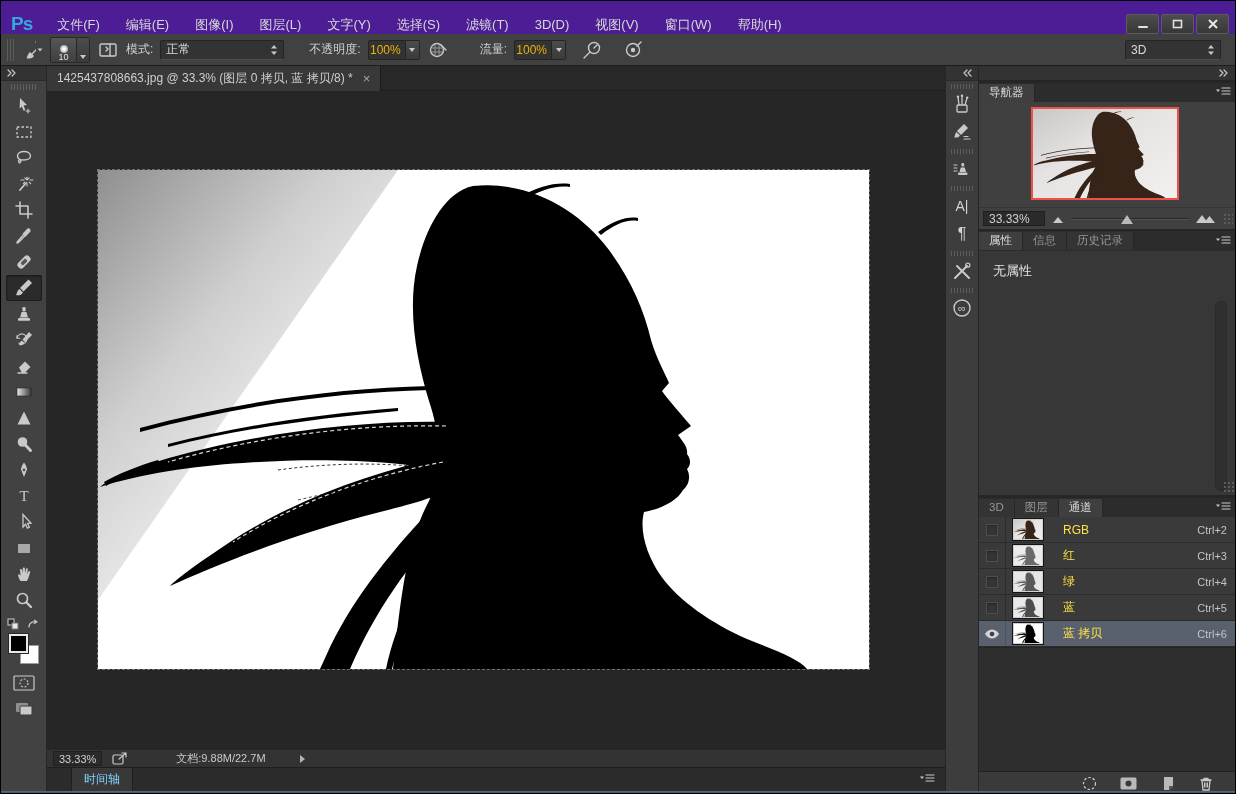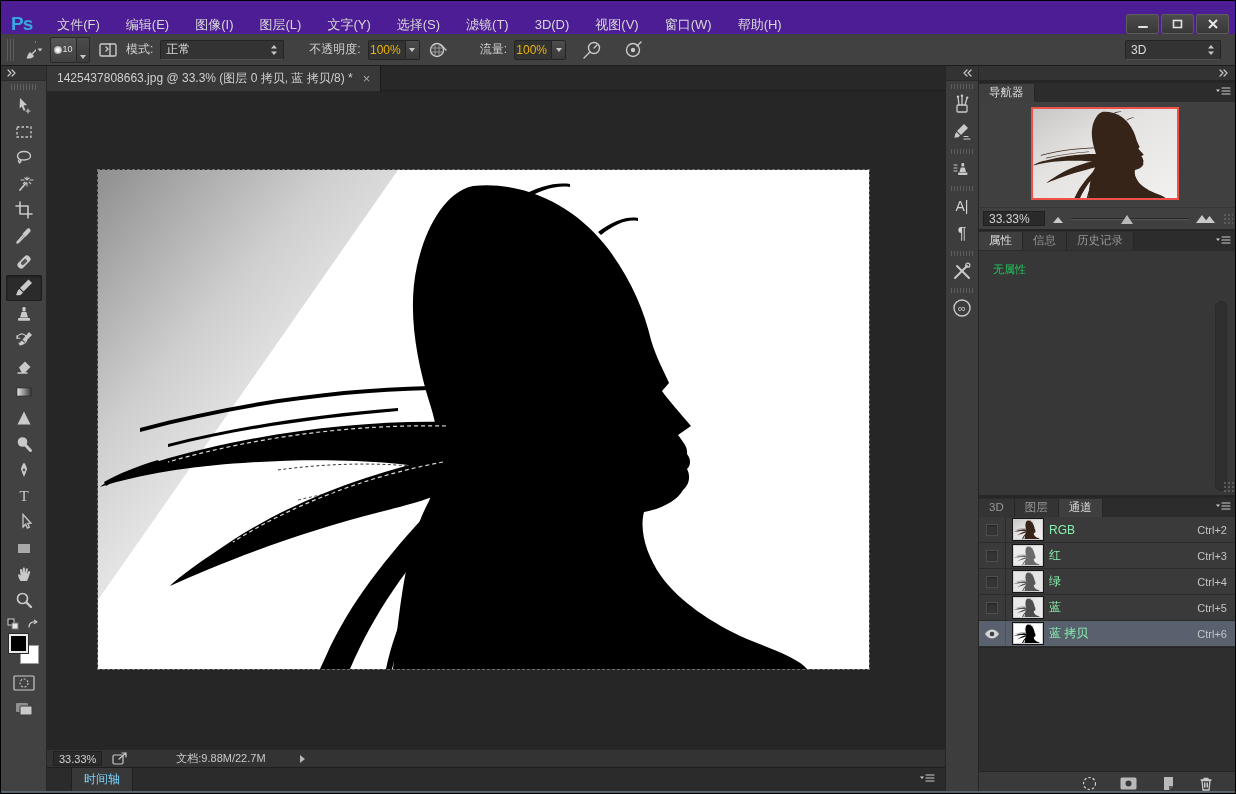--- a/index.html
+++ b/index.html
@@ -31,21 +31,21 @@
   .combo{display:flex;height:20px}
   .combo .val{width:38px;background:#333;border:1px solid #242424;border-radius:2px 0 0 2px;
               display:flex;align-items:center;justify-content:flex-end;padding:0 4px;color:#eab308}
   .combo .drop{width:14px;background:linear-gradient(#4c4c4c,#3a3a3a);border:1px solid #242424;border-left:none;
                border-radius:0 2px 2px 0;display:flex;align-items:center;justify-content:center}
   .tri-d{width:0;height:0;border-left:3.5px solid transparent;border-right:3.5px solid transparent;border-top:4px solid #c9c9c9}
   .tri-r{width:0;height:0;border-top:4px solid transparent;border-bottom:4px solid transparent;border-left:5px solid #b5b5b5}
   .opt-icon{width:22px;height:22px;display:flex;align-items:center;justify-content:center;border-radius:2px}
   .brush-preview{display:flex}
   .bp-box{width:27px;height:26px;background:linear-gradient(#565656,#3f3f3f);border:1px solid #282828;
-          border-radius:2px;display:flex;align-items:center;justify-content:center}
+          border-radius:2px;display:flex;flex-direction:column;align-items:center;justify-content:flex-end}
   .bp-dot{width:8px;height:8px;border-radius:50%;background:radial-gradient(#fff 20%,#bbb 60%,#555)}
   .bp-num{font-size:9px;color:#e0e0e0;line-height:9px}
   .bp-drop{width:13px;height:26px;background:linear-gradient(#4c4c4c,#3a3a3a);border:1px solid #282828;border-left:none;
            border-radius:0 2px 2px 0;display:flex;align-items:flex-end;justify-content:center;padding-bottom:3px}
 
   
   .toolbar{position:absolute;left:0;top:65px;width:46px;bottom:2px;background:#424242;
            border-right:1px solid #272727;display:flex;flex-direction:column;align-items:center}
   .tb-head{width:100%;height:15px;display:flex;align-items:center;justify-content:flex-start;padding-left:6px;background:#333;border-bottom:1px solid #2a2a2a}
   .tool{width:36px;height:26px;display:flex;align-items:center;justify-content:center;border-radius:3px}
@@ -87,30 +87,30 @@
   .ptab.active{background:#3f3f3f;color:#dedede}
   .pmenu{margin-left:auto;padding-right:6px;padding-bottom:3px}
   .nav-content{position:relative;height:105px;background:#404040}
   .nav-thumb{position:absolute;left:52px;top:5px;width:148px;height:93px;border:2px solid #ef5048;background:#ddd}
   .nav-zoombar{height:22px;display:flex;align-items:center;gap:6px;padding:0 4px;background:#404040;border-top:1px solid #363636}
   .slider{flex:1;position:relative;height:14px}
   .slider .track{position:absolute;left:0;right:0;top:6px;height:2px;background:#262626;border-bottom:1px solid #555}
   .slider .thumb{position:absolute;left:42%;top:3px;width:0;height:0;
                  border-left:6px solid transparent;border-right:6px solid transparent;border-bottom:9px solid #b9b9b9}
   .props-content{position:relative;height:244px;background:#373737}
-  .props-empty{padding:11px 14px;color:#22c55e;font-size:11px}
+  .props-empty{padding:11px 14px;color:#e5e5e5;font-size:13px}
   .scrollstrip{position:absolute;right:10px;top:50px;width:12px;height:190px;background:#2f2f2f;border:1px solid #2a2a2a;border-radius:6px}
   .resize-grip{position:absolute;right:2px;bottom:2px;width:12px;height:12px}
   .ch-rows{background:#363636}
   .ch-row{height:26px;display:flex;align-items:center;border-bottom:1px solid #2c2c2c;background:#3a3a3a}
   .ch-row.sel{background:#59616e}
   .eye-cell{width:27px;height:100%;display:flex;align-items:center;justify-content:center;border-right:1px solid #2c2c2c}
   .eye-empty{width:12px;height:12px;background:#353535;border:1px solid #4e4e4e;box-shadow:inset 0 1px 2px #222}
   .ch-thumb{width:30px;height:21px;margin-left:7px;border:1px solid #cfcfcf;outline:1px solid #141414;background:#fff;overflow:hidden}
-  .ch-name{margin-left:6px;font-size:12px;color:#86efac}
+  .ch-name{margin-left:20px;font-size:12px;color:#fde047}
   .ch-key{margin-left:auto;margin-right:10px;font-size:11px;color:#c3c3c3}
   .ch-empty{height:97px;background:#2e2e2e;border-top:1px solid #262626}
   .ch-bottombar{height:24px;background:#3a3a3a;border-top:1px solid #232323;display:flex;align-items:center;justify-content:flex-end;gap:21px;padding-right:22px}
   .ch-bottombar .ic{display:flex;align-items:center;justify-content:center;width:18px;height:16px}
 
   .winedge{position:absolute;left:0;bottom:0;width:100%;height:2px;background:linear-gradient(#5d6d7b,#46545f)}
   .icon-stroke{stroke:#c9c9c9;fill:none;stroke-width:1.4;stroke-linecap:round;stroke-linejoin:round}
   .icon-fill{fill:#c9c9c9}
 </style>
 </head>

